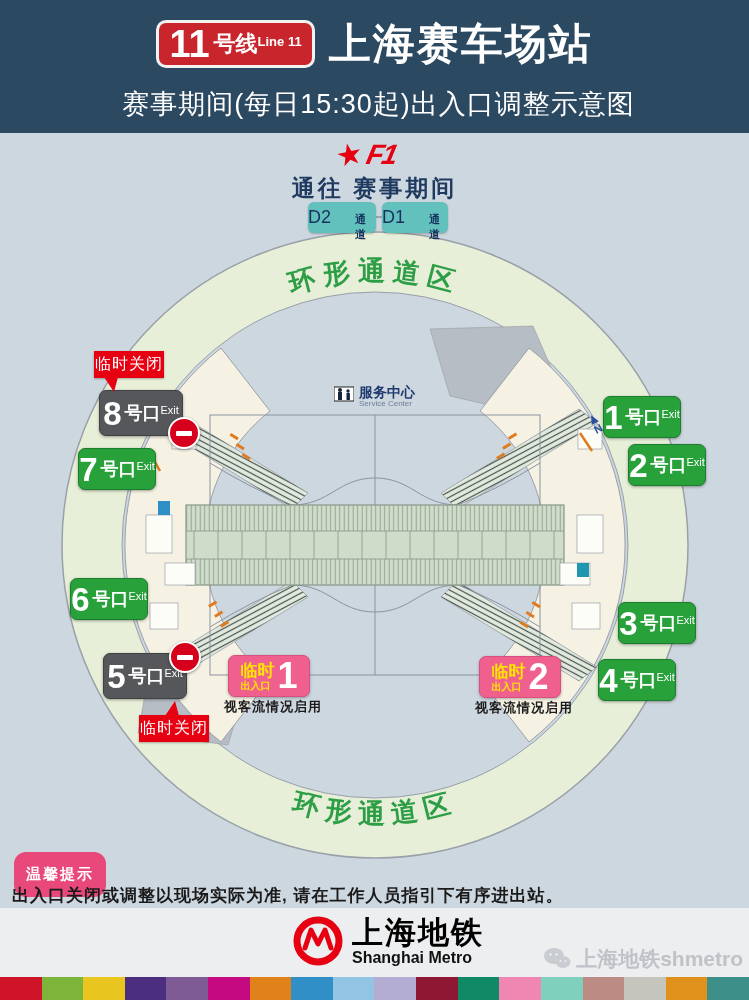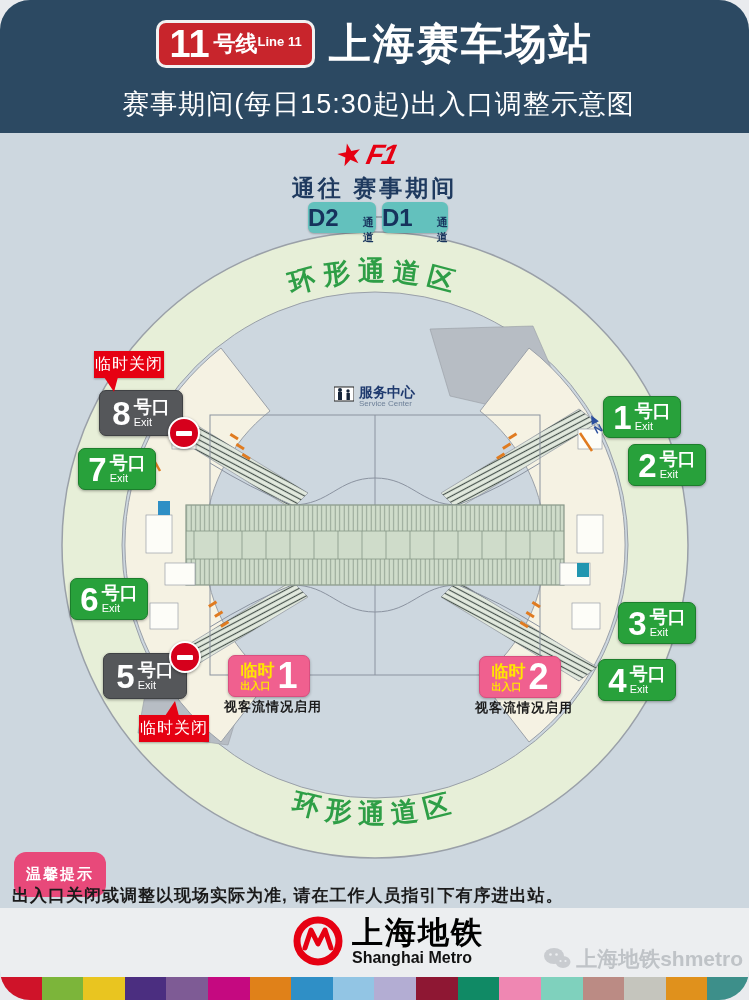--- a/index.html
+++ b/index.html
@@ -1,49 +1,49 @@
 <!DOCTYPE html>
 <html><head>
 <meta charset="utf-8">
 <style>
   html,body{margin:0;padding:0;background:#e9ebee;}
-  .page{width:749px;height:1000px;position:relative;overflow:hidden;font-family:"Liberation Sans","DejaVu Sans",sans-serif;background:#cdd7df;border-radius:30px;}
+  .page{width:749px;height:1000px;position:relative;overflow:hidden;font-family:"Liberation Sans","DejaVu Sans",sans-serif;background:#cdd7df;}
   
   .header{position:absolute;left:0;top:0;width:749px;height:133px;background:#2c4962;color:#fff;}
   .header-row{position:absolute;left:0;top:16px;width:100%;display:flex;justify-content:center;align-items:center;gap:14px;}
   .line-badge{background:#c8252c;border:3px solid #f2f2f2;border-radius:10px;padding:2px 10px;display:flex;align-items:center;gap:4px;}
   .badge-num{font-size:38px;font-weight:bold;line-height:1;}
   .badge-col{display:flex;flex-direction:row;line-height:1;}
   .badge-zh{font-size:22px;font-weight:bold;}
   .badge-en{font-size:13px;font-weight:bold;margin-top:2px;}
   .station-title{font-size:42px;font-weight:bold;letter-spacing:2px;}
   .subtitle{position:absolute;left:4px;top:86px;width:100%;text-align:center;font-size:27px;font-weight:normal;letter-spacing:1px;}
   
   .map{position:absolute;left:0;top:133px;width:749px;height:775px;background:#cdd7df;}
   .map svg.base{position:absolute;left:0;top:0;}
   .abs{position:absolute;}
   
   .f1{left:336px;top:6px;display:flex;align-items:center;gap:4px;}
   .f1-star{color:#e60012;font-size:30px;line-height:1;transform:rotate(-12deg);}
   .f1-text{color:#e60012;font-size:28px;font-weight:bold;font-style:italic;letter-spacing:-2px;transform:skewX(-12deg);}
   .route-text{left:0;top:40px;width:100%;text-align:center;color:#1f3a5f;font-size:23px;font-weight:bold;letter-spacing:3px;}
   .passage{background:#63c1bd;border-radius:6px;height:31px;display:flex;align-items:baseline;justify-content:center;gap:3px;color:#16325c;box-shadow:0 1px 2px rgba(0,0,0,.25);}
-  .passage .code{font-size:24px;font-weight:bold;line-height:31px;}
+  .passage .code{font-size:18px;font-weight:normal;line-height:31px;}
   .passage .psuf{font-size:11px;font-weight:bold;margin-left:21px;}
   
   .service{left:334px;top:252px;display:flex;align-items:flex-start;gap:5px;}
   .service-txt{display:flex;flex-direction:column;line-height:1.05;}
   .service-zh{color:#1f3a6e;font-size:14px;font-weight:bold;}
   .service-en{color:#6c7f97;font-size:8px;}
   
   .exit-box{border-radius:7px;display:flex;align-items:center;justify-content:center;color:#fff;box-shadow:0 1px 3px rgba(0,0,0,.35);}
   .exit-open{background:#28a13b;border:1px solid #1c7e2c;}
   .exit-closed{background:#55575a;border:1px solid #3f4144;}
   .exit-num{font-size:33px;font-weight:bold;line-height:1;margin-right:3px;}
-  .exit-col{display:flex;flex-direction:column;line-height:1;}
+  .exit-col{display:flex;line-height:1;}
   .exit-suf{font-size:18px;font-weight:bold;}
   .exit-sub{font-size:11px;margin-top:1px;}
   
   .closed-label{background:#e60012;color:#fff;font-size:16px;font-weight:normal;padding:3px 1px;letter-spacing:1px;box-shadow:0 1px 2px rgba(0,0,0,.3);}
   .tri{position:absolute;width:0;height:0;border-style:solid;}
   .tri-down{left:10px;bottom:-14px;border-width:15px 4px 0 10px;border-color:#e60012 transparent transparent transparent;}
   .tri-up{left:26px;top:-14px;border-width:0 4px 15px 10px;border-color:transparent transparent #e60012 transparent;}
   
   .noentry{width:28px;height:28px;border-radius:50%;background:#d6001c;border:2px solid #fff;box-shadow:0 1px 3px rgba(0,0,0,.4);display:flex;align-items:center;justify-content:center;}
   .noentry-bar{width:16px;height:5px;background:#fff;border-radius:1px;}

